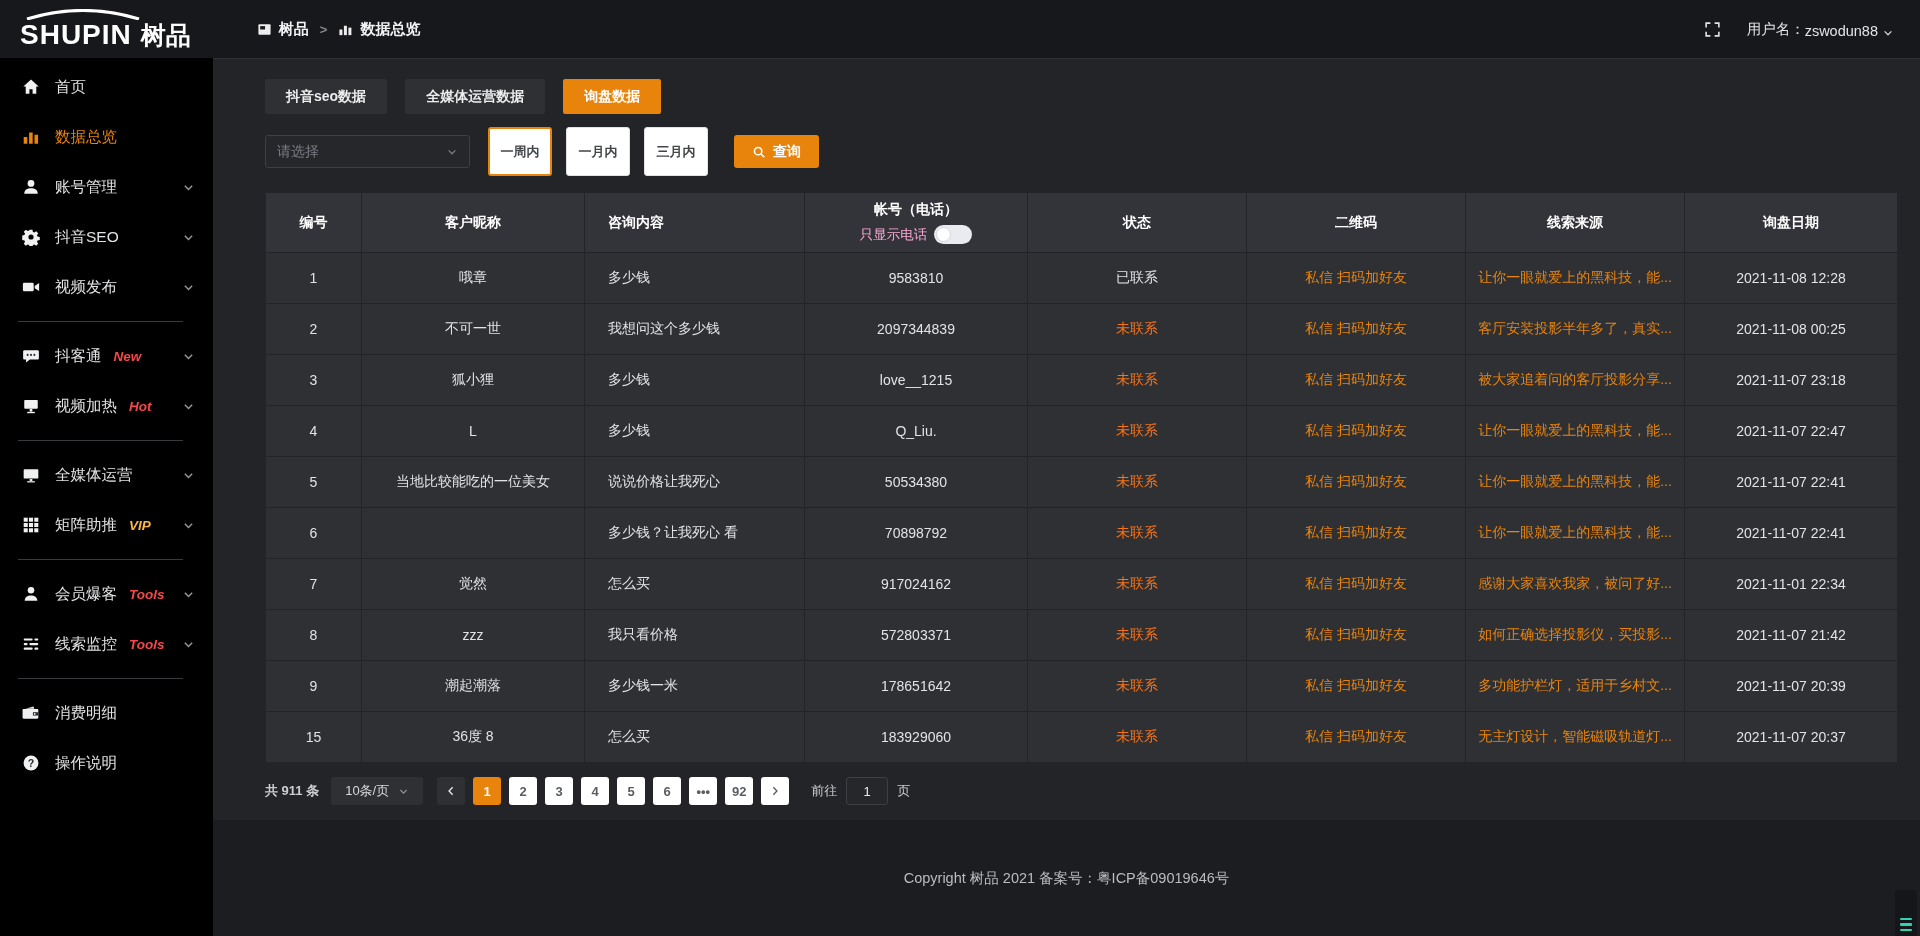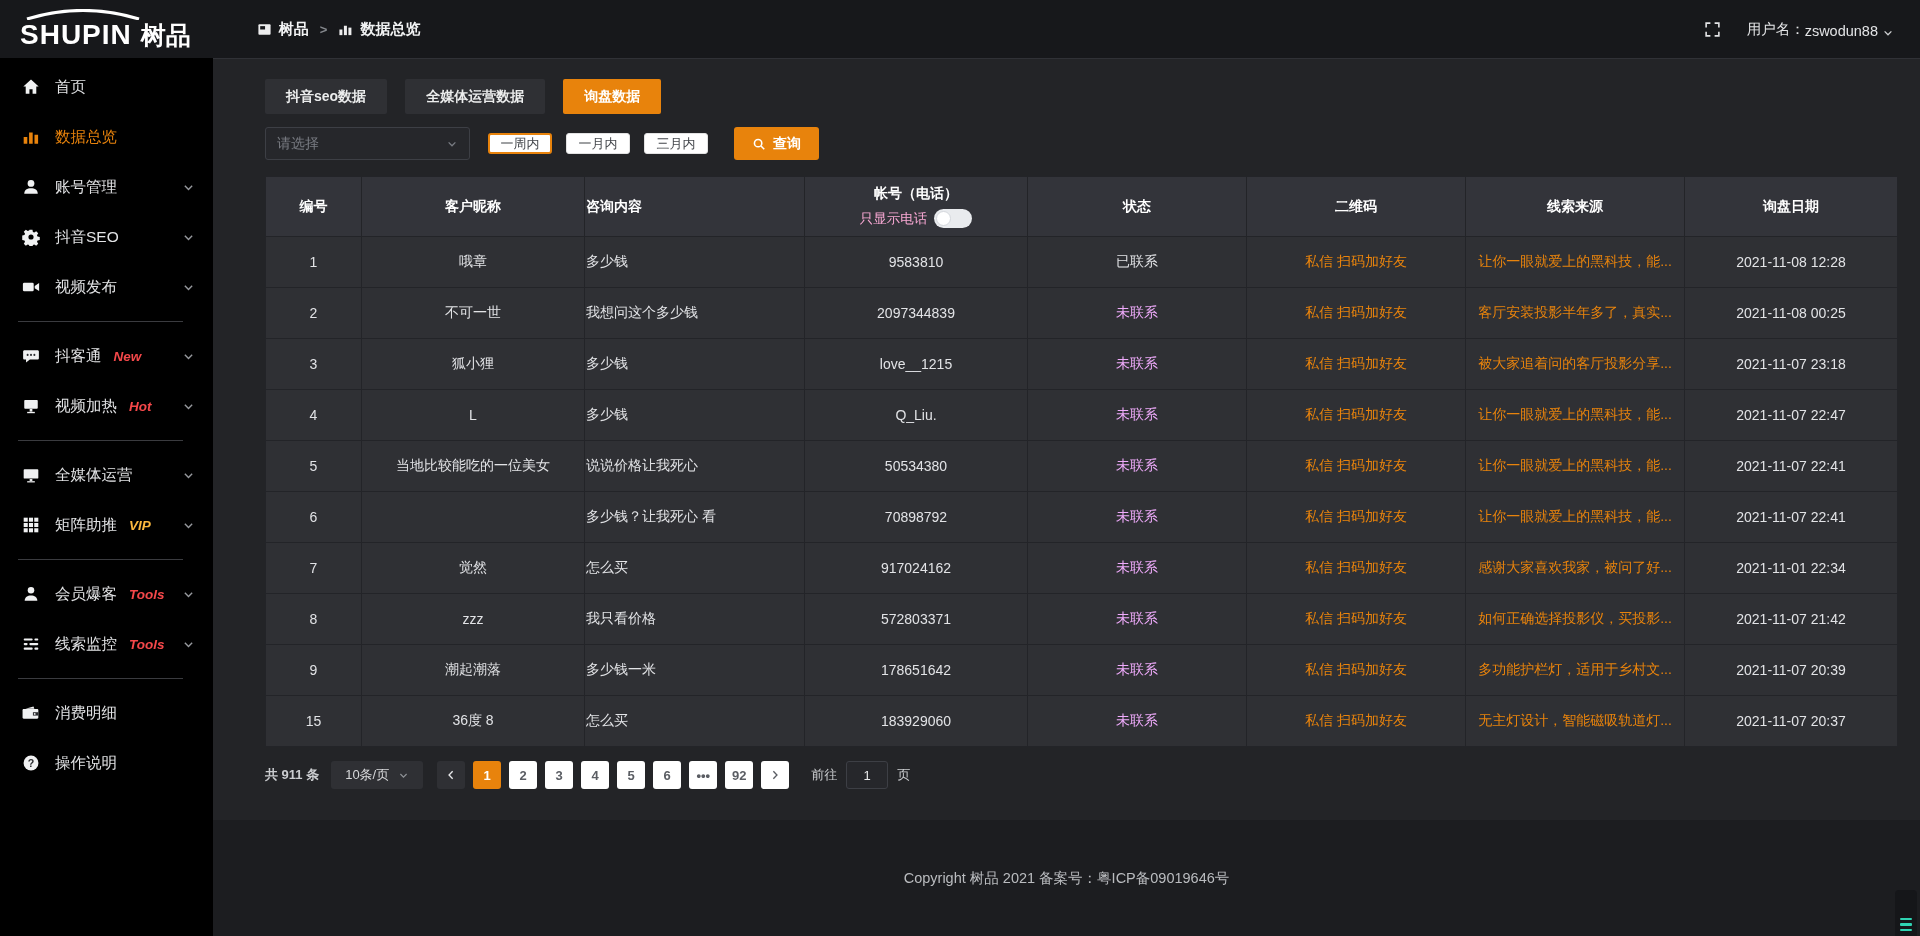--- a/index.html
+++ b/index.html
@@ -48,31 +48,31 @@
 
   .tabs{display:flex;gap:18px}
   .tab{height:35px;padding:0 21px;display:flex;align-items:center;background:#2f3034;color:#eceded;font-size:14px;font-weight:bold;border-radius:2px;cursor:pointer}
   .tab.active{background:#e8830c;color:#fff}
 
   .filters{margin-top:13px;display:flex;align-items:center}
   .select{width:205px;height:33px;background:#26272b;border:1px solid #3d3f45;border-radius:3px;display:flex;align-items:center;padding:0 11px;color:#797c83;font-size:14px;cursor:pointer}
   .sel-chev{margin-left:auto;color:#797c83;display:inline-flex}
   .sel-chev svg{width:12px;height:12px}
   .periods{display:flex;gap:14px;margin-left:18px}
-  .period{width:64px;height:21px;background:#fff;border:1px solid #e2e2e2;border-radius:3px;font-size:13px;color:#43464b;display:flex;align-items:center;justify-content:center;font-weight:normal;cursor:pointer}
+  .period{width:64px;height:49px;background:#fff;border:1px solid #e2e2e2;border-radius:3px;font-size:13px;color:#43464b;display:flex;align-items:center;justify-content:center;font-weight:bold;cursor:pointer}
   .period.active{border:2px solid #e8830c}
   .query-btn{margin-left:26px;height:33px;padding:16px 18px;background:#e8830c;border:none;border-radius:3px;color:#fff;font-size:14px;font-weight:bold;display:flex;align-items:center;gap:7px;cursor:pointer;font-family:inherit}
   .q-icon{display:inline-flex}
   .q-icon svg{width:14px;height:14px}
 
   .grid{margin-top:16px;width:100%;border-collapse:collapse;table-layout:fixed}
   .grid th{background:#33343a;height:60px;color:#fff;font-size:14px;font-weight:bold;border:1px solid #232428}
   .grid td{background:#2f3034;height:51px;color:#e2e3e6;font-size:14px;text-align:center;border:1px solid #232428;padding:0 10px;overflow:hidden;white-space:nowrap;text-overflow:ellipsis}
-  .grid th.l,.grid td.l{text-align:left;padding-left:1px}
-  td.status-pending{color:#f0abfc}
+  .grid th.l,.grid td.l{text-align:left;padding-left:23px}
+  td.status-pending{color:#f97316}
   td.qr{color:#e8830c;cursor:pointer}
   td.src{color:#e8830c;cursor:pointer}
   .toggle-line{display:flex;align-items:center;justify-content:center;margin-top:6px;font-weight:normal;font-size:13.5px;color:#f9a8d4}
   .switch{width:38px;height:19px;border-radius:10px;background:#e9ebee;margin-left:7px;position:relative;display:inline-block;cursor:pointer}
   .knob{position:absolute;top:2px;left:2px;width:15px;height:15px;background:#fff;border:1px solid #d4d7dc;border-radius:50%}
 
   .pagination{display:flex;align-items:center;margin-top:14px;color:#cbcdd0;font-size:13px}
   .pg-total{font-weight:bold;margin-right:12px}
   .pg-size{width:92px;height:28px;background:#2f3034;border-radius:3px;display:flex;align-items:center;justify-content:center;gap:9px;color:#d8d9db;cursor:pointer}
   .pg-size .sel-chev{margin-left:0;color:#8e9196}

